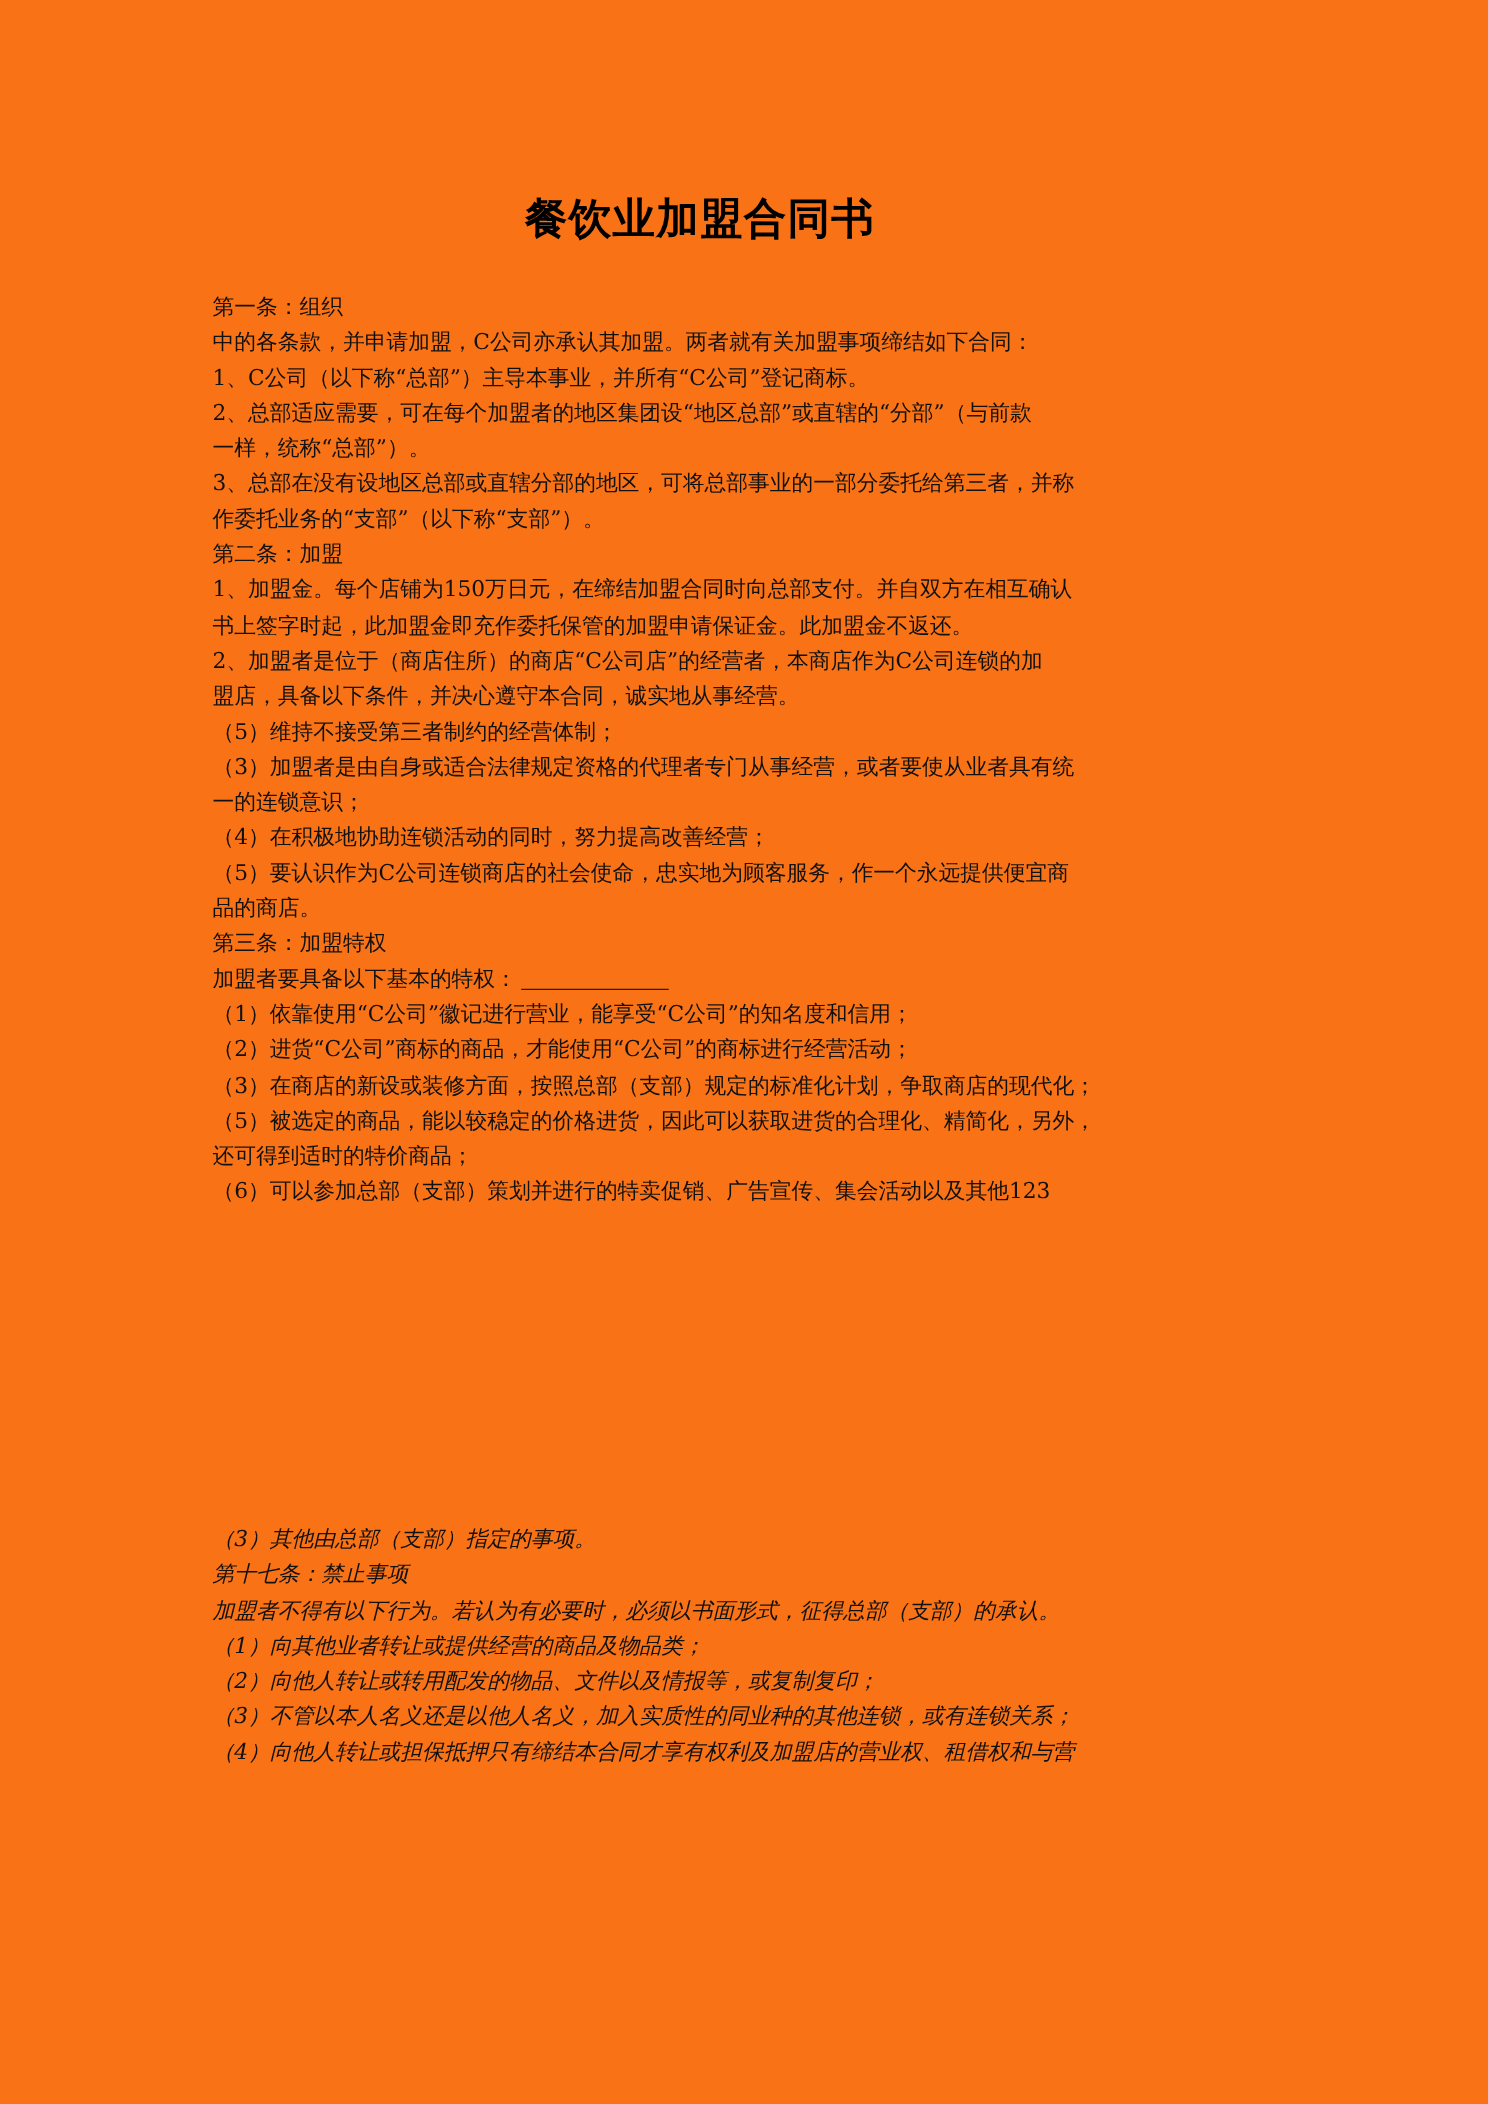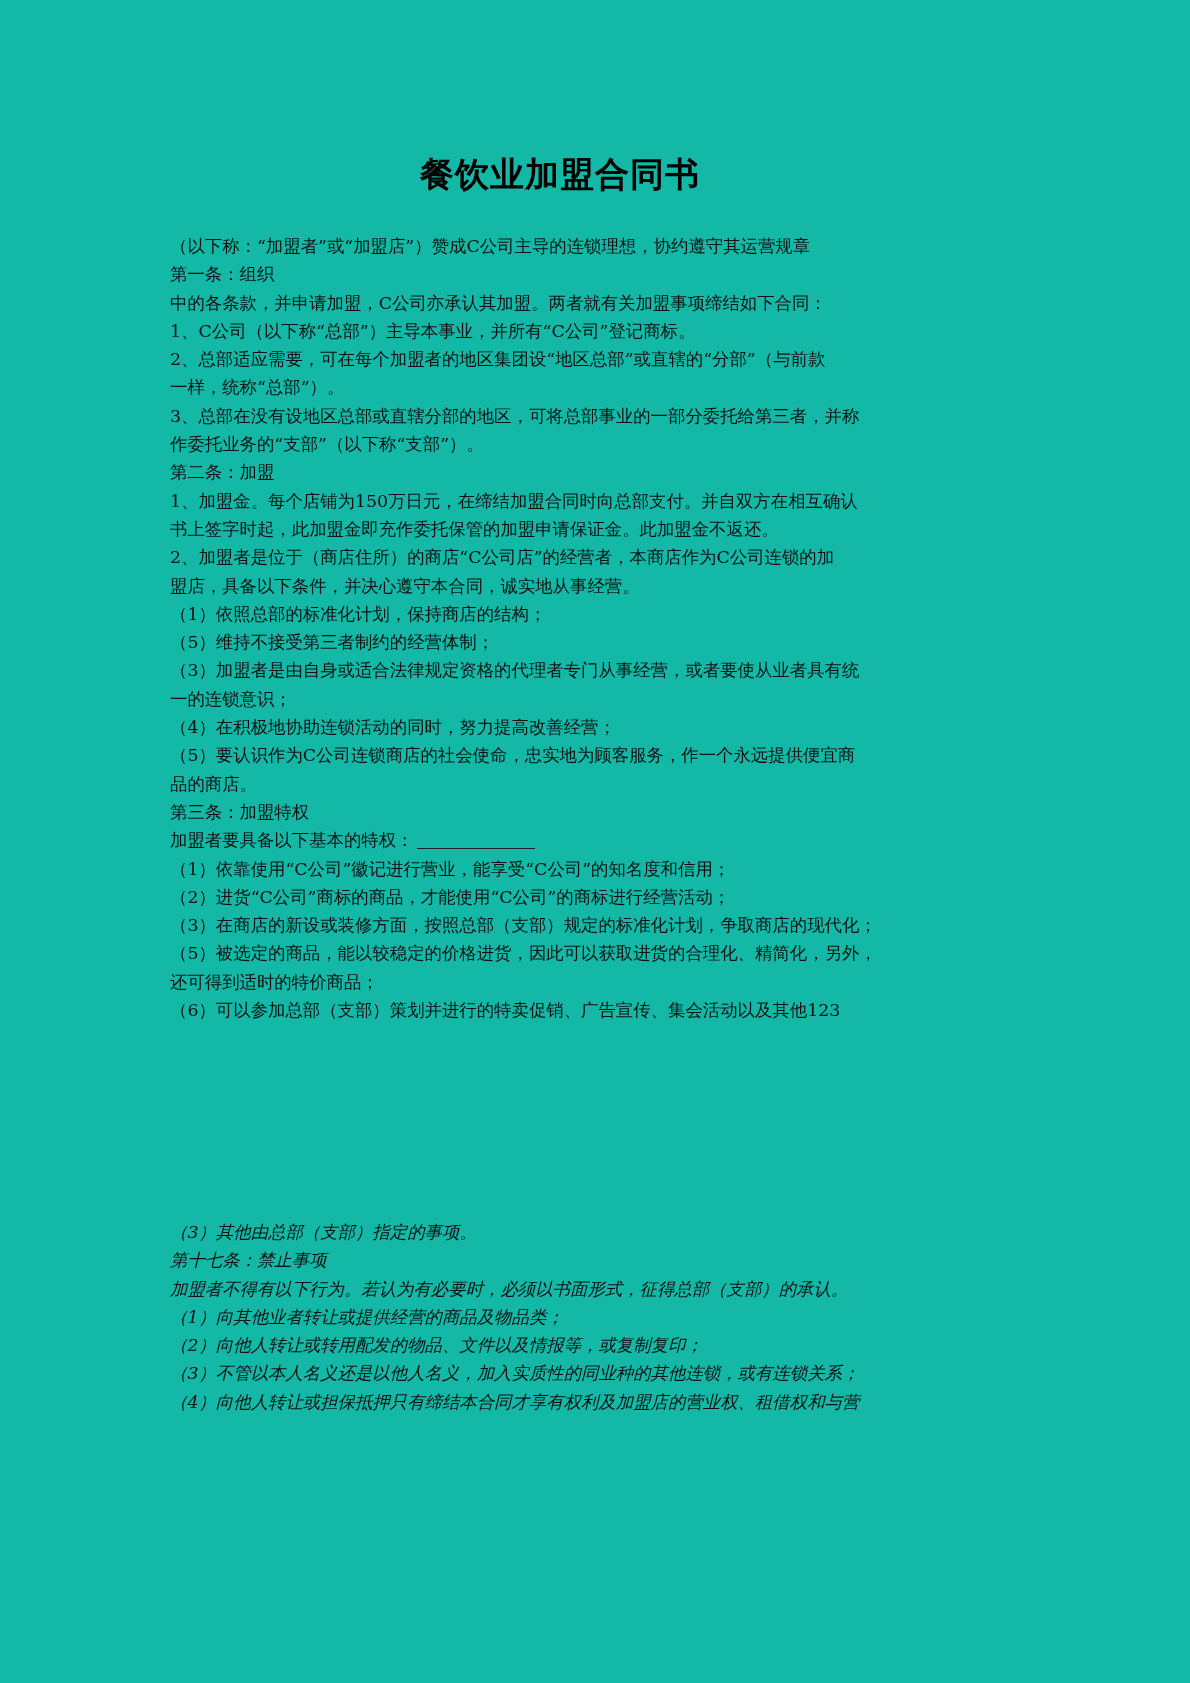--- a/index.html
+++ b/index.html
@@ -1,48 +1,46 @@
 <!DOCTYPE html>
 <html><head>
 <meta charset="utf-8">
 <style>
   html, body { margin: 0; padding: 0; background: #ffffff; }
   body { width: 1190px; height: 1683px; position: relative; overflow: hidden;
          font-family: "DejaVu Serif", "Liberation Serif", serif; color: #111; }
-  .page { position: absolute; left: 0; top: 0; width: 1190px; height: 1683px; background: #14b8a6; }
+  .page { position: absolute; left: 0; top: 0; width: 1190px; height: 1683px; background: #f97316; }
   .title { position: absolute; top: 152px; left: 0; width: 1120px; text-align: center;
            font-family: "DejaVu Sans", "Liberation Sans", sans-serif; font-weight: bold;
            font-size: 34px; letter-spacing: 1px; color: #000; }
   .body { position: absolute; left: 170px; width: 790px; font-size: 17.4px; line-height: 28.3px; }
   .block1 { top: 232px; }
   .block2 { top: 1218px; font-style: italic; }
   .line { display: block; white-space: nowrap; }
   .blank { display: inline-block; width: 118px; border-bottom: 1px solid #222; height: 18px; vertical-align: -3px; margin-left: 4px; }
 </style>
 </head>
 <body>
 
 <div class="page">
   <div class="title">餐饮业加盟合同书</div>
 
   <div class="body block1">
-    <span class="line">（以下称：“加盟者”或“加盟店”）赞成C公司主导的连锁理想，协约遵守其运营规章</span>
     <span class="line">第一条：组织</span>
     <span class="line">中的各条款，并申请加盟，C公司亦承认其加盟。两者就有关加盟事项缔结如下合同：</span>
     <span class="line">1、C公司（以下称“总部”）主导本事业，并所有“C公司”登记商标。</span>
     <span class="line">2、总部适应需要，可在每个加盟者的地区集团设“地区总部”或直辖的“分部”（与前款</span>
     <span class="line">一样，统称“总部”）。</span>
     <span class="line">3、总部在没有设地区总部或直辖分部的地区，可将总部事业的一部分委托给第三者，并称</span>
     <span class="line">作委托业务的“支部”（以下称“支部”）。</span>
     <span class="line">第二条：加盟</span>
     <span class="line">1、加盟金。每个店铺为150万日元，在缔结加盟合同时向总部支付。并自双方在相互确认</span>
     <span class="line">书上签字时起，此加盟金即充作委托保管的加盟申请保证金。此加盟金不返还。</span>
     <span class="line">2、加盟者是位于（商店住所）的商店“C公司店”的经营者，本商店作为C公司连锁的加</span>
     <span class="line">盟店，具备以下条件，并决心遵守本合同，诚实地从事经营。</span>
-    <span class="line">（1）依照总部的标准化计划，保持商店的结构；</span>
     <span class="line">（5）维持不接受第三者制约的经营体制；</span>
     <span class="line">（3）加盟者是由自身或适合法律规定资格的代理者专门从事经营，或者要使从业者具有统</span>
     <span class="line">一的连锁意识；</span>
     <span class="line">（4）在积极地协助连锁活动的同时，努力提高改善经营；</span>
     <span class="line">（5）要认识作为C公司连锁商店的社会使命，忠实地为顾客服务，作一个永远提供便宜商</span>
     <span class="line">品的商店。</span>
     <span class="line">第三条：加盟特权</span>
     <span class="line"><span>加盟者要具备以下基本的特权：</span><span class="blank"></span></span>
     <span class="line">（1）依靠使用“C公司”徽记进行营业，能享受“C公司”的知名度和信用；</span>
     <span class="line">（2）进货“C公司”商标的商品，才能使用“C公司”的商标进行经营活动；</span>

